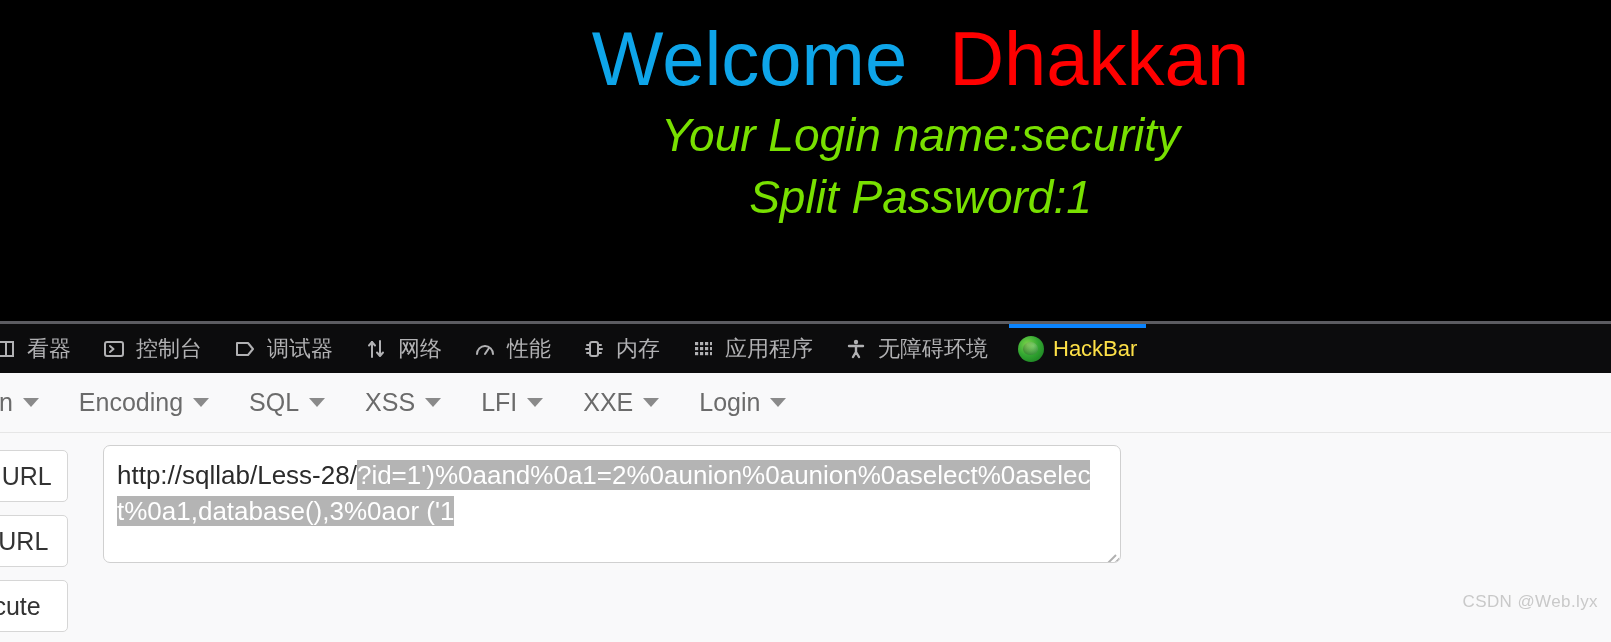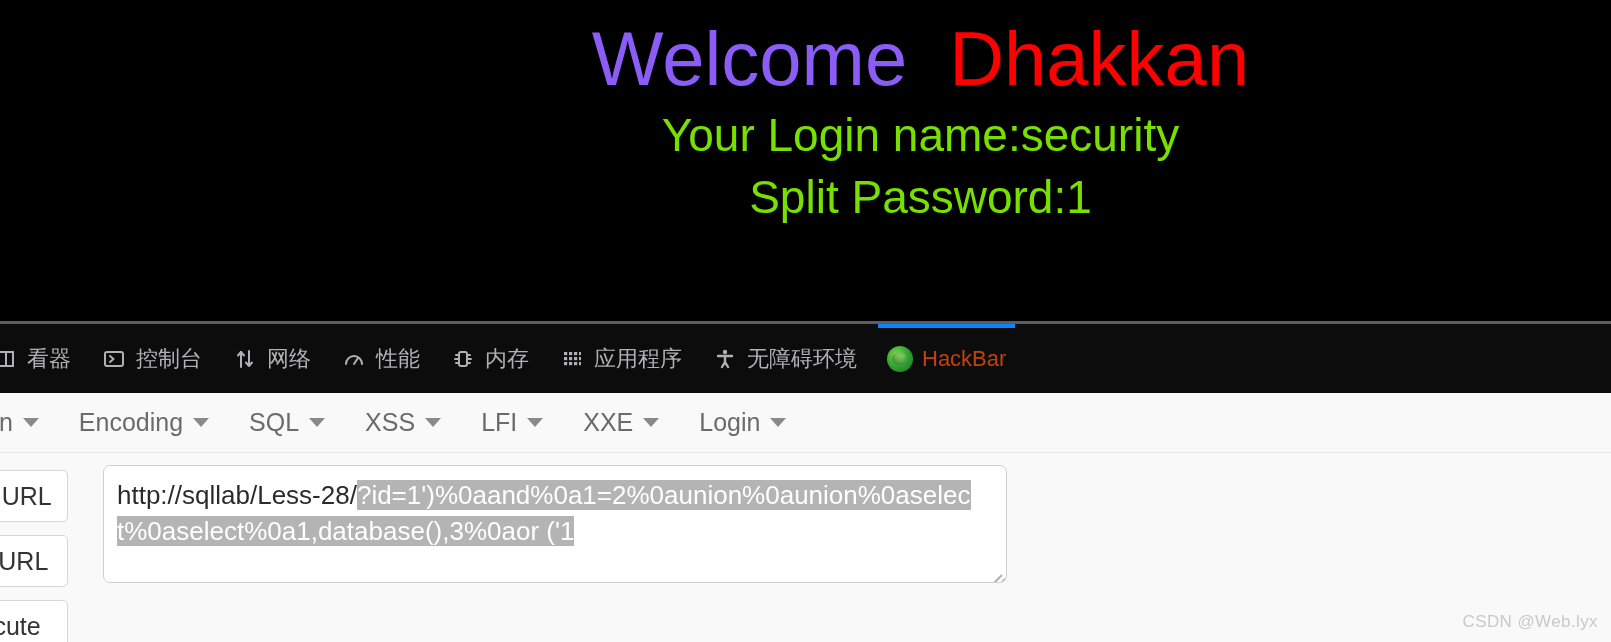--- a/index.html
+++ b/index.html
@@ -36,78 +36,79 @@
     font-family: "Liberation Sans", sans-serif;
     font-size: 76px;
     line-height: 1.18;
     font-weight: normal;
     letter-spacing: 0px;
     white-space: nowrap;
     margin: 0;
     padding-left: 230px;
   }
   .welcome-word {
-    color: #8b5cf6;
+    color: #0ea5e9;
   }
   .welcome-gap {
     display: inline-block;
     width: 42px;
   }
   .dhakkan-word {
     color: #ff0000;
     margin-top: 16px;
   }
   .info-line {
     font-family: "Liberation Sans", sans-serif;
     font-size: 46px;
     line-height: 1.35;
     color: #78e000;
     white-space: nowrap;
     margin: 0;
     padding-left: 230px;
+    font-style: italic;
   }
   .info-line.pw { letter-spacing: 0px; }
 
   
   .devtools {
     position: absolute;
     left: 0;
     top: 321px;
     width: 1611px;
     height: 321px;
     background: #f9f9fa;
   }
   .dt-sep {
     height: 3px;
     background: #5c5c61;
     width: 100%;
   }
   .dt-tabbar {
     position: relative;
-    height: 69px;
+    height: 49px;
     background: #0c0c0d;
     display: flex;
     align-items: stretch;
     overflow: hidden;
   }
   .dt-tab {
     display: flex;
     align-items: center;
     gap: 9px;
     padding: 0 15px;
     color: #b1b1b3;
     font-size: 22px;
     white-space: nowrap;
     position: relative;
     cursor: default;
   }
   .dt-tab.first { padding-left: 0; margin-left: -8px; }
   .dt-tab .tab-label { line-height: 1; }
   .dt-tab.active {
-    color: #c2410c;
+    color: #fde047;
     justify-content: center;
   }
   .dt-tab.active::before {
     content: "";
     position: absolute;
     left: 6px; right: 6px;
     top: 0;
     height: 4px;
     background: #0a84ff;
   }
@@ -201,21 +202,21 @@
     align-items: center;
     justify-content: center;
     box-sizing: border-box;
     cursor: default;
   }
   .hb-url-wrap {
     margin-left: 180px;
     position: relative;
   }
   .hb-textarea {
-    width: 904px;
+    width: 1018px;
     height: 118px;
     box-sizing: border-box;
     border: 1px solid #d0d0d0;
     border-radius: 7px;
     background: #ffffff;
     padding: 12px 14px 12px 13px;
     font-family: "Liberation Sans", sans-serif;
     font-size: 26px;
     line-height: 1.37;
     color: #2b2b2b;
@@ -289,20 +290,28 @@
       <div class="dt-tab">
         <span class="dt-icon">
           <svg width="24" height="24" viewBox="0 0 24 24">
               <rect x="3" y="5" width="18" height="14" rx="2" fill="none" stroke="#b1b1b3" stroke-width="2"></rect>
               <path d="M8 9l3.5 3L8 15" fill="none" stroke="#b1b1b3" stroke-width="2" stroke-linecap="round" stroke-linejoin="round"></path>
             </svg>
         </span>
         <span class="tab-label">控制台</span>
       </div>
 
+      <div class="dt-tab">
+        <span class="dt-icon">
+          <svg width="24" height="24" viewBox="0 0 24 24">
+              <path d="M4 6h11l5 6-5 6H4z" fill="none" stroke="#b1b1b3" stroke-width="2" stroke-linejoin="round"></path>
+            </svg>
+        </span>
+        <span class="tab-label">调试器</span>
+      </div>
 
       <div class="dt-tab">
         <span class="dt-icon">
           <svg width="24" height="24" viewBox="0 0 24 24">
               <path d="M8 20V5m0 0L5 8.5M8 5l3 3.5" fill="none" stroke="#b1b1b3" stroke-width="2" stroke-linecap="round" stroke-linejoin="round"></path>
               <path d="M16 4v15m0 0l3-3.5M16 19l-3-3.5" fill="none" stroke="#b1b1b3" stroke-width="2" stroke-linecap="round" stroke-linejoin="round"></path>
             </svg>
         </span>
         <span class="tab-label">网络</span>
       </div>

